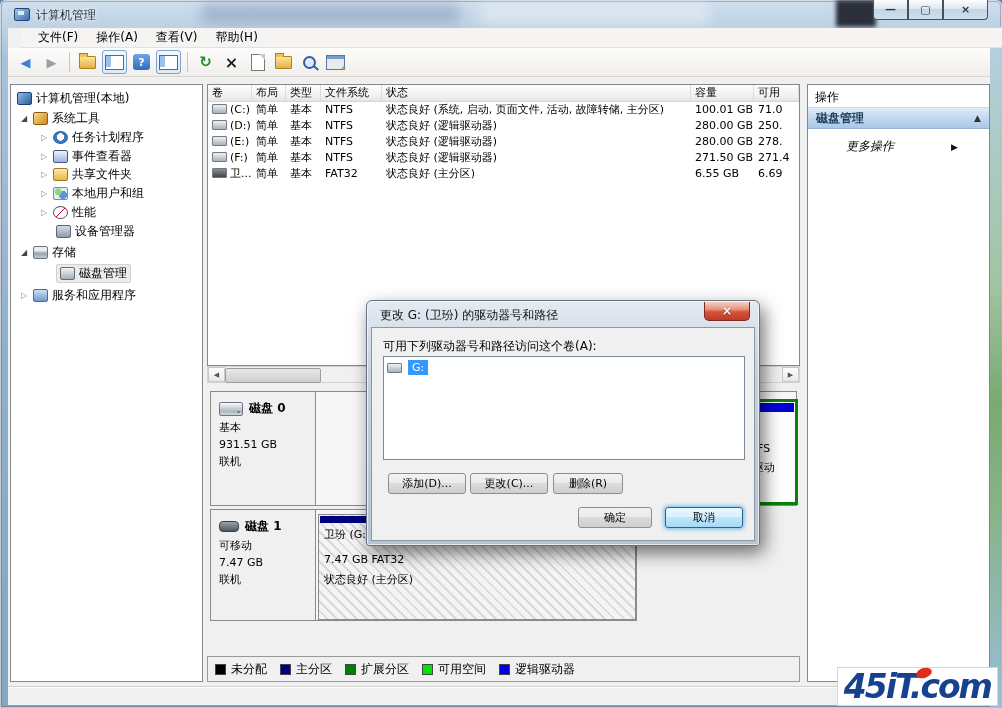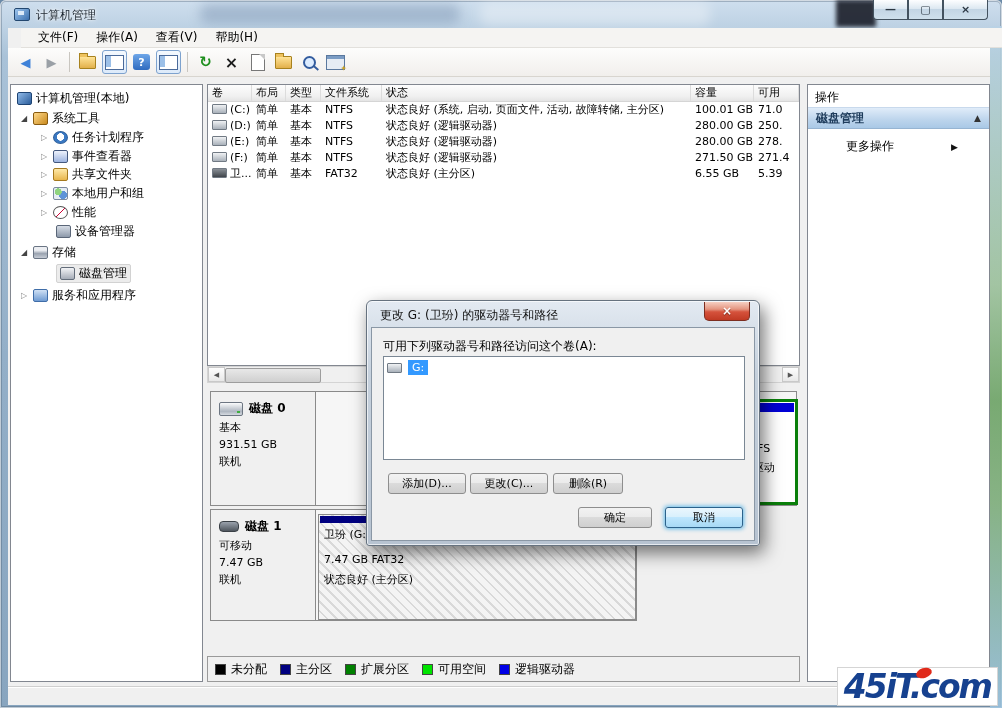--- a/index.html
+++ b/index.html
@@ -109,21 +109,21 @@
   .lg{display:flex;align-items:center;gap:5px;}
   .lgsq{width:11px;height:11px;border:1px solid #444;box-sizing:border-box;}
   
   #action-pane{left:799px;top:56px;width:183px;height:598px;}
   #ap-title{position:absolute;left:7px;top:4px;}
   #ap-sect{position:absolute;left:0;top:22px;width:181px;height:22px;
            background:linear-gradient(180deg,#e0ecf9,#bcd4ec 60%,#a9c8e6);
            border-top:1px solid #c8d9ec;border-bottom:1px solid #96b4d2;box-sizing:border-box;
            display:flex;align-items:center;padding:0 8px;font-weight:bold;color:#1e3c5c;}
   #ap-sect .caret{margin-left:auto;font-size:9px;color:#333;}
-  #ap-more{position:absolute;left:0;top:52px;width:160px;height:19px;display:flex;align-items:center;padding:0 10px 0 38px;box-sizing:border-box;}
+  #ap-more{position:absolute;left:0;top:52px;width:160px;height:19px;display:flex;align-items:center;padding:0 10px 0 38px;box-sizing:border-box;font-style:italic;}
   #ap-more .caret{margin-left:auto;font-size:9px;color:#111;}
   
   #statusbar{left:0;top:658px;width:982px;height:18px;background:#f0f0f0;border-top:1px solid #cfcfcf;box-shadow:inset 0 1px 0 #fff;}
   
   #dlg{left:318px;top:300px;width:394px;height:246px;z-index:50;
        background:linear-gradient(180deg,#e3eaf2,#c6d1dd 30%,#b7c3d1);
        border:1px solid #66727f;border-radius:6px 6px 3px 3px;box-sizing:border-box;
        box-shadow:4px 7px 18px rgba(0,0,0,.55), inset 0 0 0 1px rgba(255,255,255,.65);margin-left:48px;}
   #dlg-title{position:absolute;left:13px;top:6px;font-size:12px;color:#111;white-space:nowrap;}
   #dlg-close{position:absolute;right:9px;top:1px;width:44px;height:18px;
@@ -316,21 +316,21 @@
         <div class="vc">271.50 GB</div>
         <div class="vc">271.4</div>
       </div>
       <div class="vgrid vrow">
         <div class="vc"><span class="drv dark"></span><span>卫...</span></div>
         <div class="vc">简单</div>
         <div class="vc">基本</div>
         <div class="vc">FAT32</div>
         <div class="vc">状态良好 (主分区)</div>
         <div class="vc">6.55 GB</div>
-        <div class="vc">5.39</div>
+        <div class="vc">6.69</div>
       </div>
     </div>
 
     <div id="hscroll" class="abs">
       <div class="sbtn" style="left:0;">◀</div>
       <div id="sthumb"></div>
       <div class="sbtn" style="right:0;">▶</div>
     </div>
 
     <div id="graph" class="abs">

